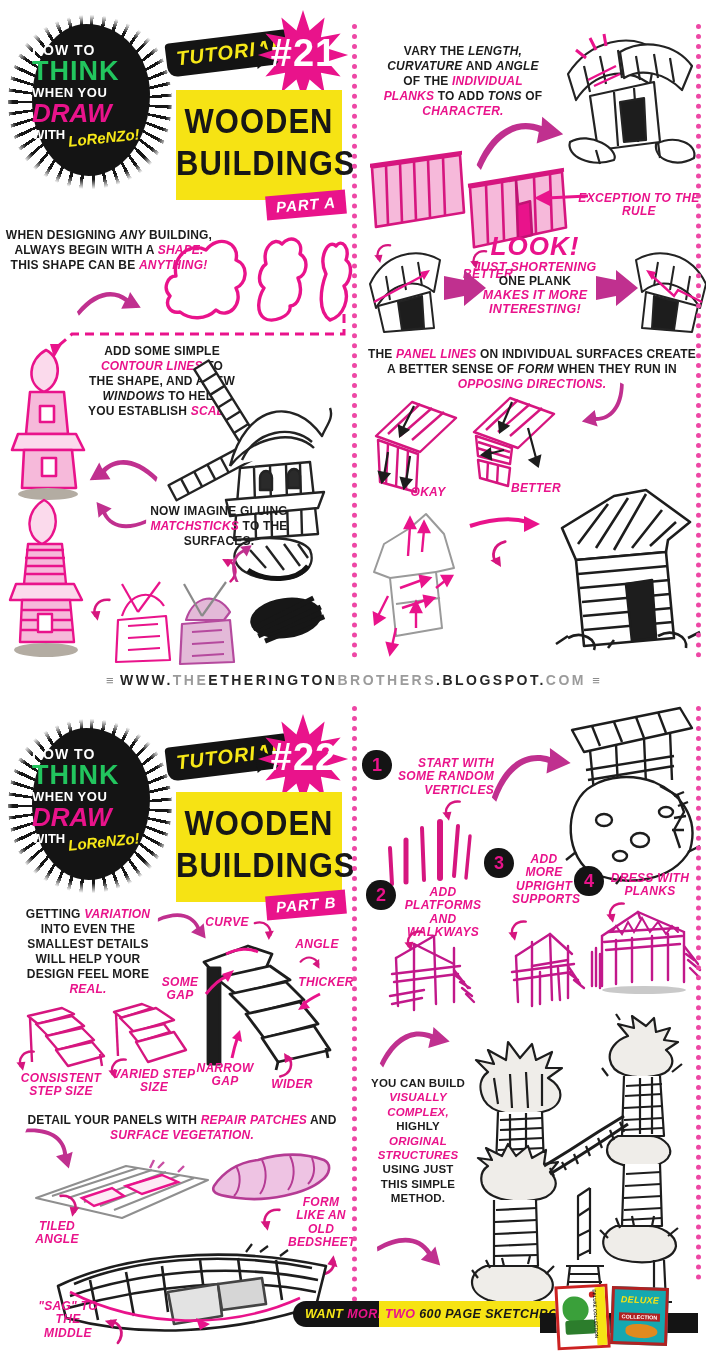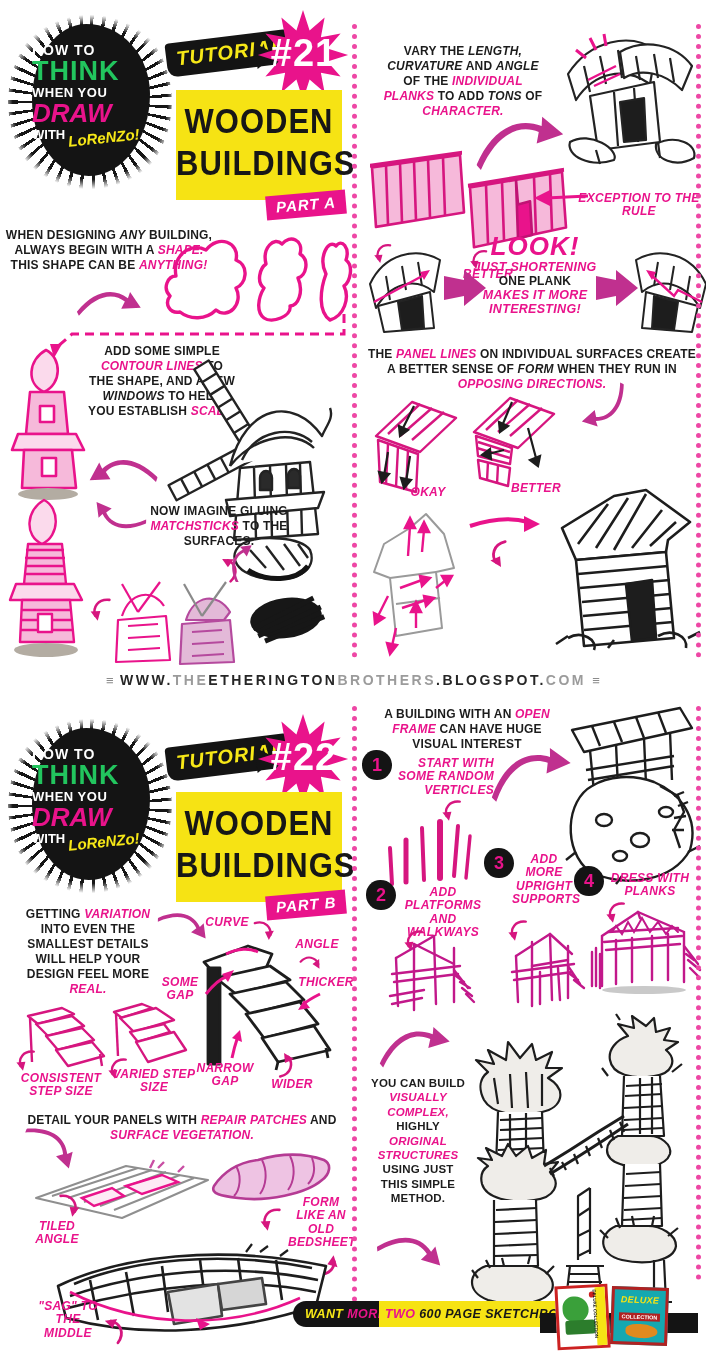--- a/index.html
+++ b/index.html
@@ -541,23 +541,20 @@
       <path d="M196,12 L202,4 M210,12 L218,6 M230,16 L238,10" stroke-width="2.2"></path>
     </g>
     <path d="M20,52 C90,88 180,90 250,58" fill="none" stroke="#e9138b" stroke-width="2.6"></path>
     <polygon points="160,84 146,78 150,90" fill="#e9138b"></polygon>
   </svg>
   <div class="lab" style="left:34px;top:1300px;width:68px;">"SAG" TO THE MIDDLE</div>
   <svg class="curl" style="left:100px;top:1316px;transform:rotate(120deg);" width="28" height="28">
       <use href="#curlsym" width="28" height="28"></use>
     </svg>
 
-  <div class="t" style="left:372px;top:707px;width:190px;">
-    <span>A BUILDING WITH AN </span><span class="pkb">OPEN FRAME</span><span> CAN HAVE HUGE VISUAL INTEREST</span>
-  </div>
 
   <svg style="position:absolute;left:556px;top:700px;" width="150" height="190">
     <g stroke="#1d1d1d" stroke-width="2.4" fill="#fff" stroke-linejoin="round">
       <path d="M16,30 L124,8 L136,28 L28,52 Z"></path>
       <path d="M36,26 L44,46 M58,22 L66,42 M80,17 L88,38 M102,12 L110,33"></path>
       <path d="M34,50 L38,92 M60,44 L62,88 M88,38 L90,84 M114,32 L116,80"></path>
       <path d="M30,70 L118,56 M32,80 L118,66"></path>
       <path d="M36,86 C10,100 6,150 34,172 C70,188 116,182 134,150 C144,116 122,92 98,82 C76,74 52,76 36,86 Z"></path>
       <ellipse cx="48" cy="120" rx="8" ry="6"></ellipse>
         <ellipse cx="84" cy="140" rx="9" ry="7"></ellipse>

